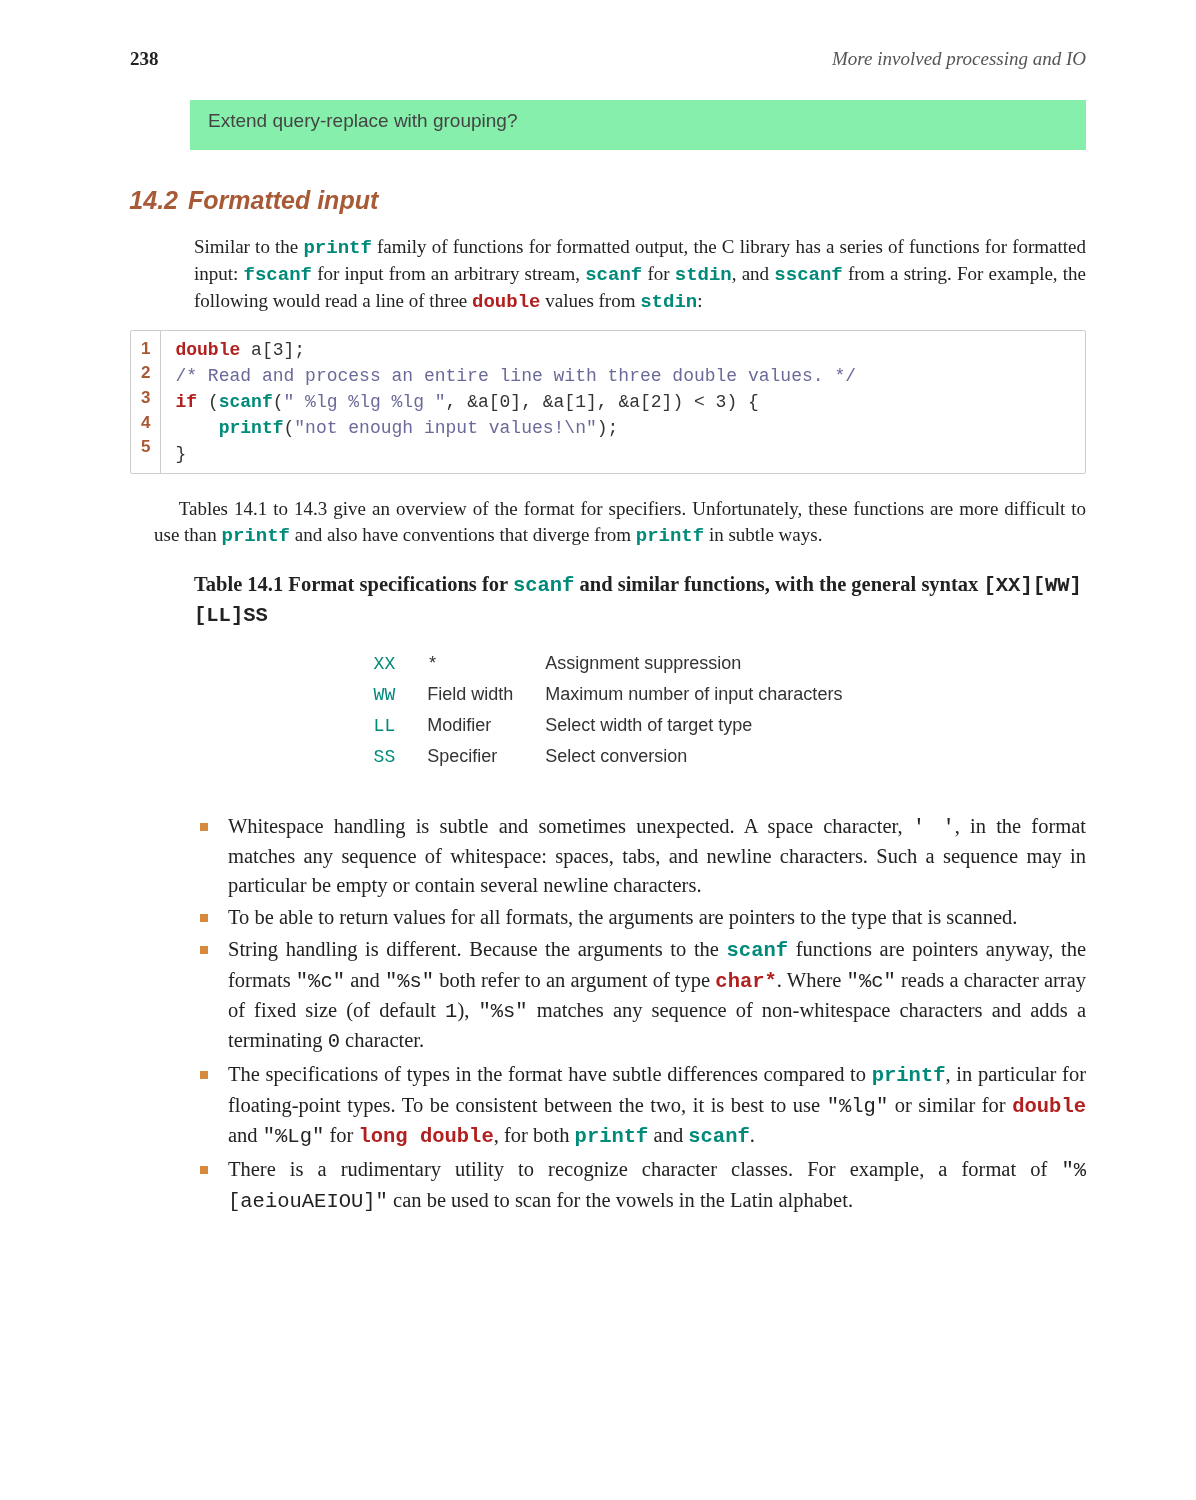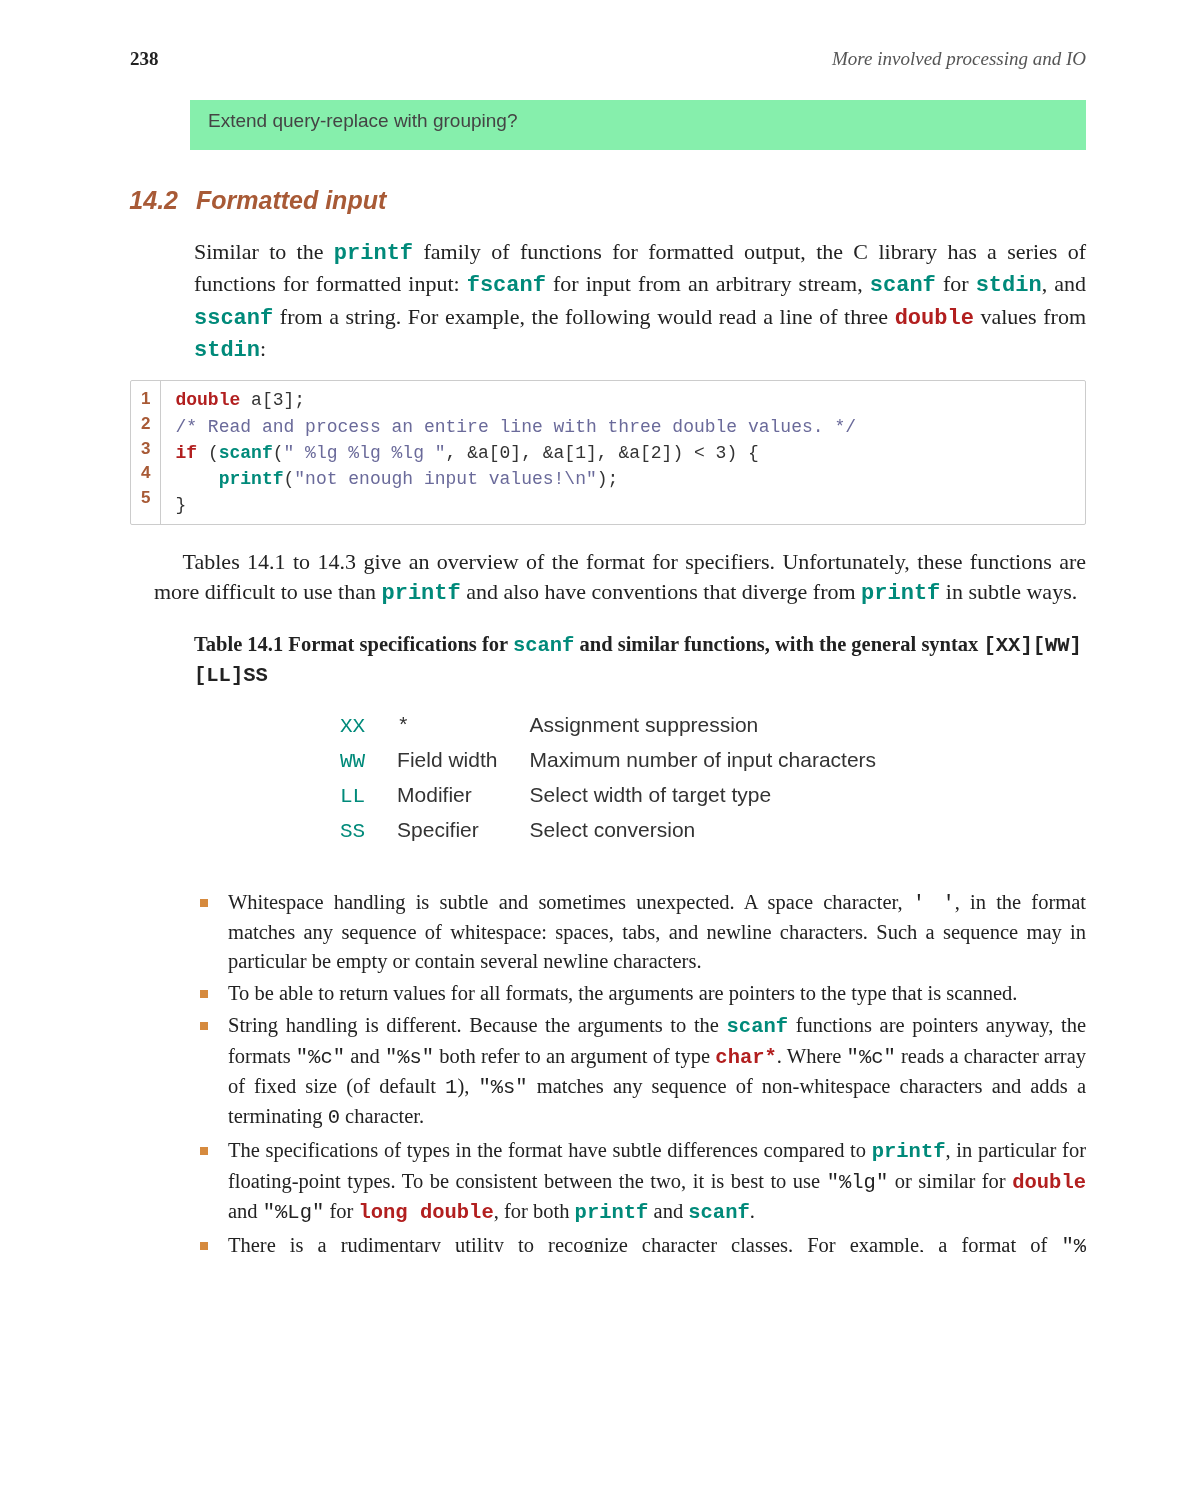--- a/index.html
+++ b/index.html
@@ -34,33 +34,33 @@
     background: #86efac;
     margin-left: 60px;
     padding: 10px 18px 18px 18px;
     font-family: Helvetica, Arial, sans-serif;
     font-size: 19px;
     color: #444;
     margin-bottom: 36px;
   }
   .section-heading {
     display: flex;
-    gap: 18px;
+    gap: 10px;
     font-family: Helvetica, Arial, sans-serif;
     font-weight: bold;
     font-style: italic;
     color: #a85a36;
     font-size: 25px;
     margin-bottom: 14px;
     margin-left: -6px;
   }
   .section-number { min-width: 54px; text-align: right; }
   .body-text {
     margin-left: 64px;
-    font-size: 22px;
+    font-size: 19px;
     line-height: 1.38;
     text-align: justify;
     margin-bottom: 14px;
   }
   .body-text.indent { text-indent: 1.3em; margin-left: 24px; }
   .kw { font-family: 'Courier New', monospace; font-weight: bold; }
   .kw.red  { color: #b21f1f; }
   .kw.teal { color: #008a7a; }
   .tt  { font-family: 'Courier New', monospace; }
 
@@ -98,21 +98,21 @@
     line-height: 1.38;
     font-weight: bold;
     margin-top: 20px;
     margin-bottom: 18px;
   }
   .table-caption .teal { font-family:'Courier New',monospace; color:#008a7a; }
   .table-caption .tt { font-weight: bold; }
 
   .spec-table {
     margin: 0 auto 40px auto;
-    font-size: 21px;
+    font-size: 18px;
     border-collapse: collapse;
   }
   .spec-table td { padding: 5px 16px; vertical-align: baseline; }
   .spec-table td:first-child { font-family:'Courier New',monospace; color:#008a7a; }
   .spec-table td:nth-child(2) { font-family: Helvetica, Arial, sans-serif; color:#333; }
   .spec-table td:nth-child(3) { font-family: Helvetica, Arial, sans-serif; color:#333; }
 
   ul.bullets {
     margin: 0 0 0 64px;
     padding: 0 0 0 28px;

